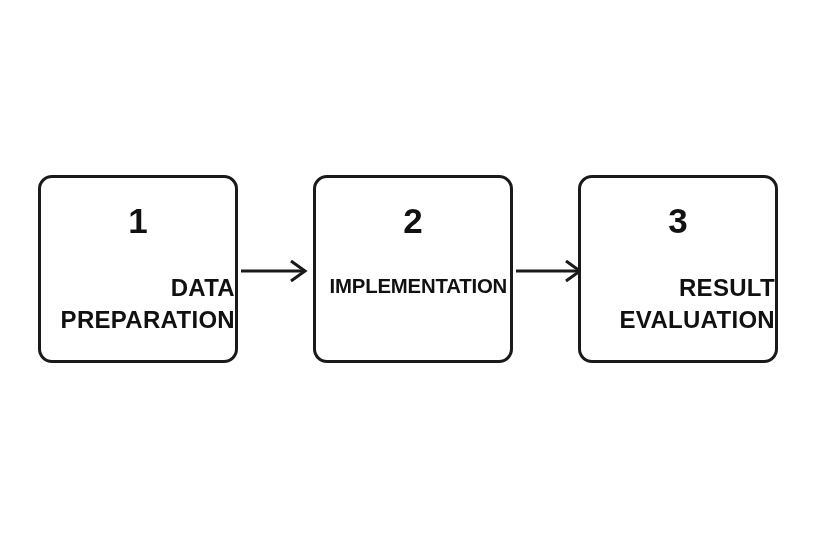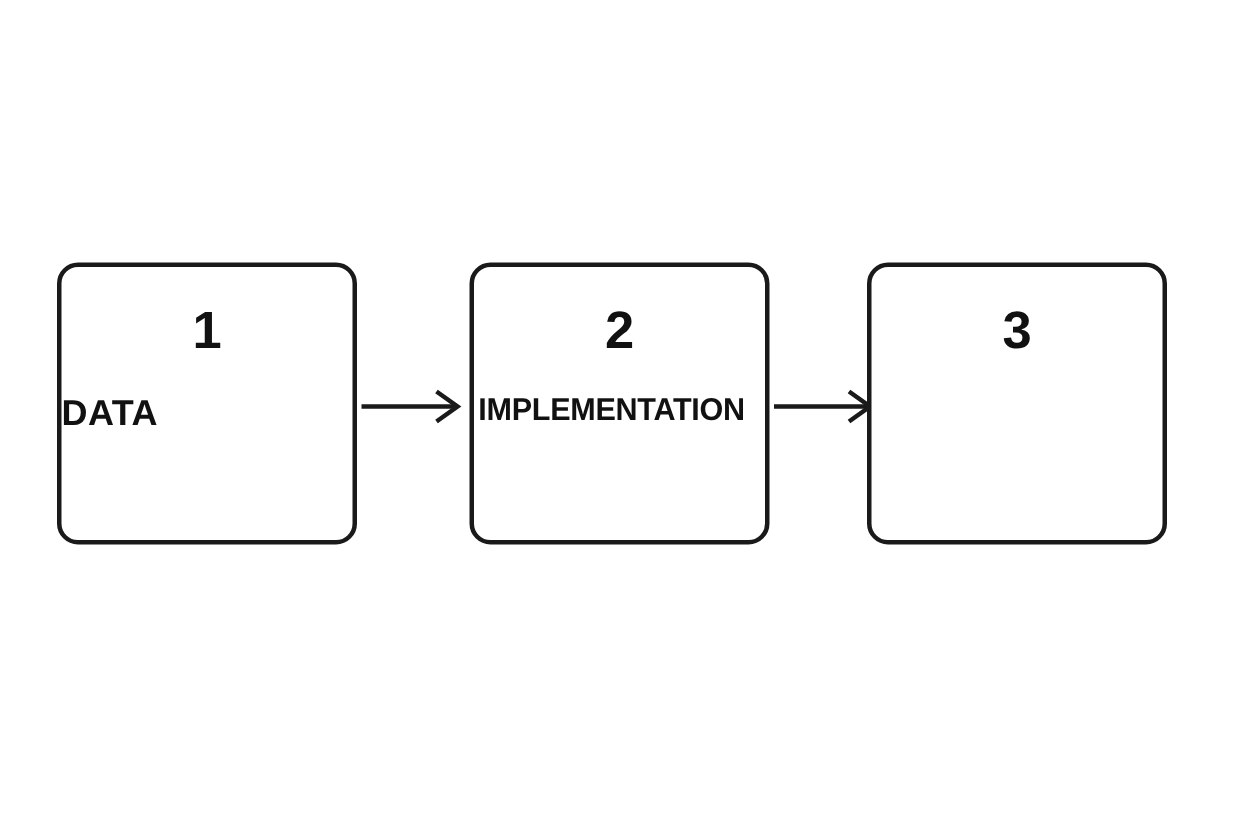--- a/index.html
+++ b/index.html
@@ -52,23 +52,23 @@
   .step-number {
     font-size: 35px;
     font-weight: bold;
     color: #111111;
     line-height: 1;
     margin-top: 25px;
     letter-spacing: 0px;
   }
 
   .step-lines {
-    margin-top: 22px;
+    margin-top: 34px;
     width: 100%;
-    text-align: left;
+    text-align: right;
   }
 
   .step-line {
     font-size: 24px;
     font-weight: bold;
     color: #111111;
     line-height: 1.32;
     letter-spacing: 0.3px;
     white-space: nowrap;
   }
@@ -100,20 +100,21 @@
 <body>
 
 <div id="canvas">
 
   <div class="flow">
 
     <div class="step-box pos-0">
       <div class="step-number">1</div>
       <div class="step-lines">
         <div class="step-line">DATA</div>
+        <div class="step-line">PREPARATION</div>
       </div>
     </div>
 
     <div class="arrow link-0">
       <svg viewBox="0 0 72 24" xmlns="http://www.w3.org/2000/svg">
         <line x1="0" y1="12" x2="62" y2="12" stroke="#1a1a1a" stroke-width="3" stroke-linecap="butt"></line>
         <polyline points="50,2 64,12 50,22" fill="none" stroke="#1a1a1a" stroke-width="3" stroke-linecap="butt" stroke-linejoin="miter"></polyline>
       </svg>
     </div>
 
@@ -126,16 +127,20 @@
 
     <div class="arrow link-1">
       <svg viewBox="0 0 72 24" xmlns="http://www.w3.org/2000/svg">
         <line x1="0" y1="12" x2="62" y2="12" stroke="#1a1a1a" stroke-width="3" stroke-linecap="butt"></line>
         <polyline points="50,2 64,12 50,22" fill="none" stroke="#1a1a1a" stroke-width="3" stroke-linecap="butt" stroke-linejoin="miter"></polyline>
       </svg>
     </div>
 
     <div class="step-box pos-2">
       <div class="step-number">3</div>
+      <div class="step-lines">
+        <div class="step-line">RESULT</div>
+        <div class="step-line">EVALUATION</div>
+      </div>
     </div>
 
   </div>
 </div>
 
 </body></html>

